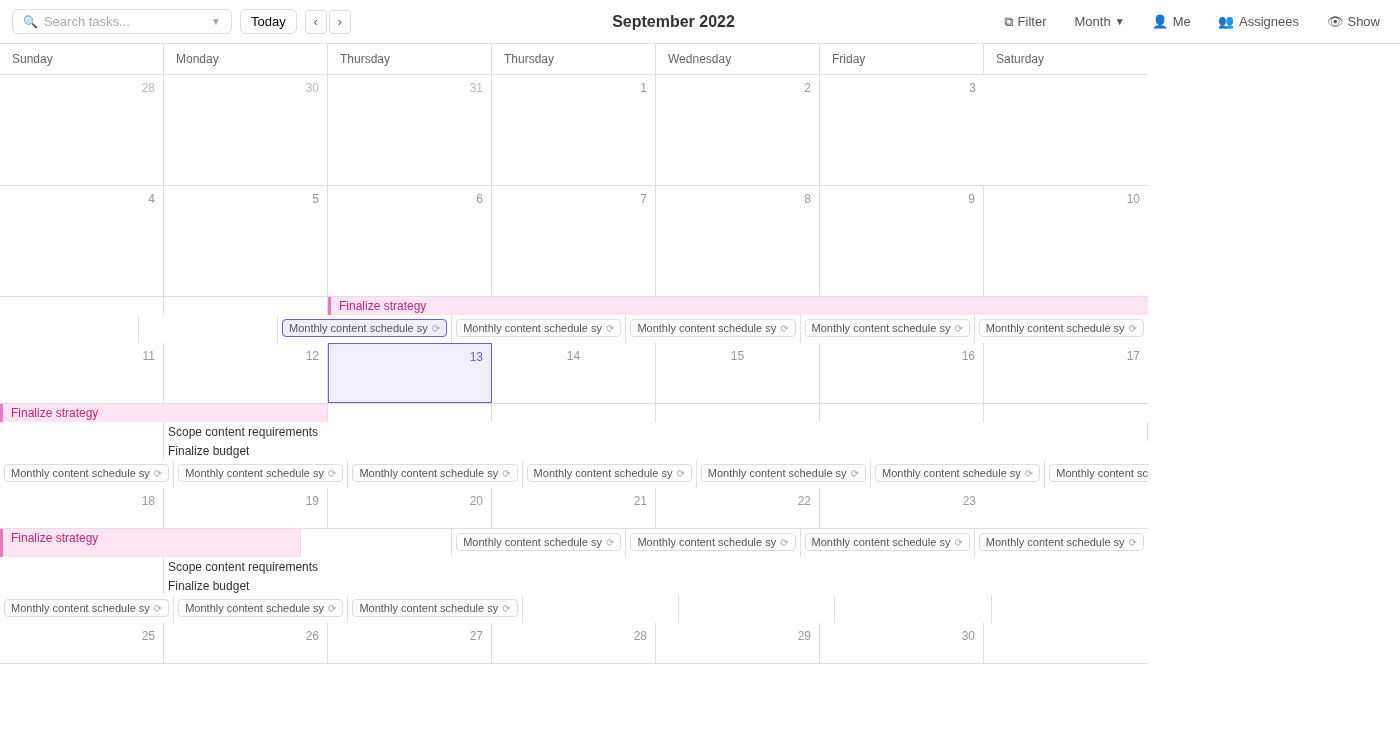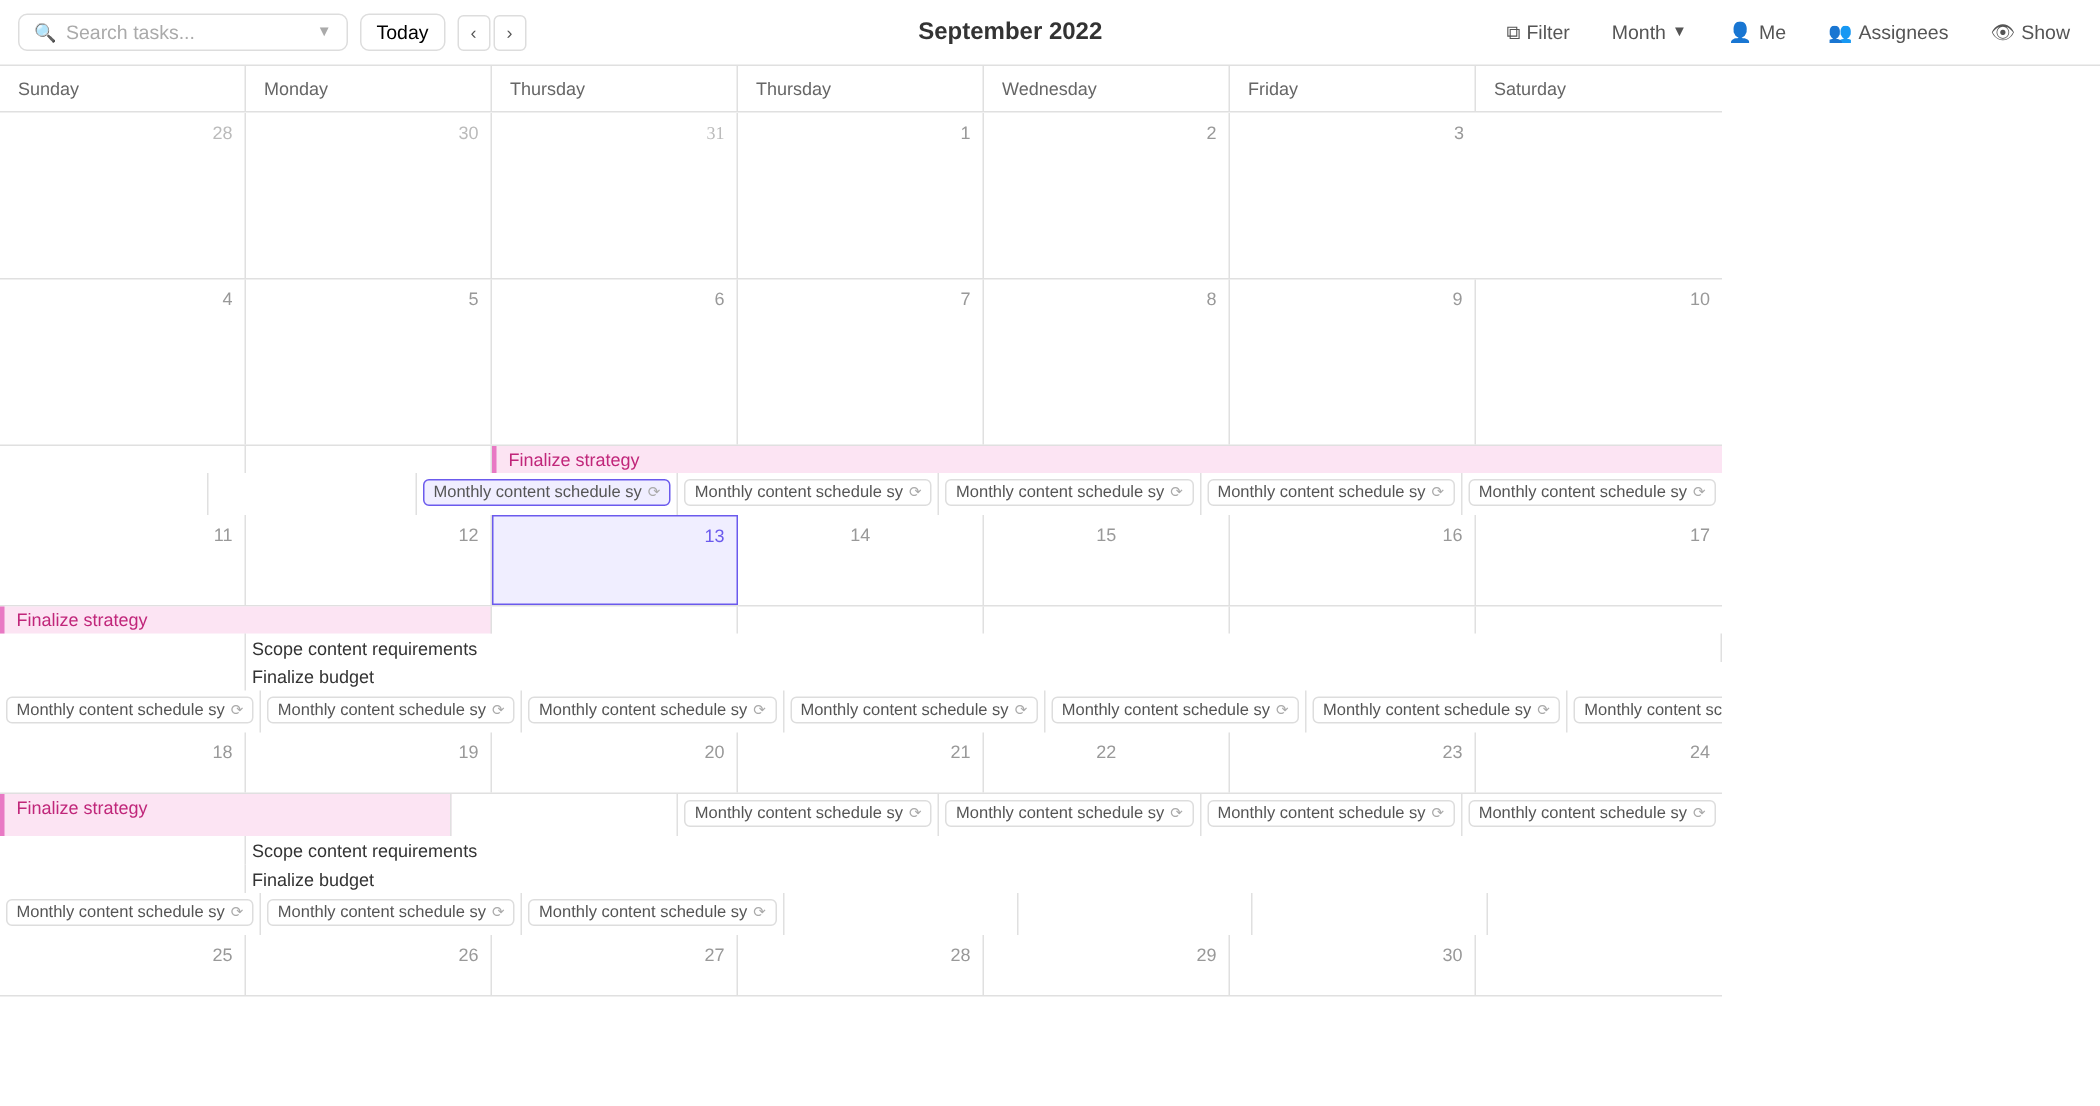--- a/index.html
+++ b/index.html
@@ -149,21 +149,21 @@
   <div class="cal-body">
 
     <div class="week-row-flex">
       <div class="week-cells">
         <div class="week-cell" style="min-height:110px;">
           <div class="day-num" style="color:#bbb;">28</div>
         </div>
         <div class="week-cell" style="min-height:110px;">
           <div class="day-num" style="color:#bbb; text-align:right;">30</div>
         </div>
-        <div class="week-cell" style="min-height:110px;font-family:Liberation Serif, serif;">
+        <div class="week-cell" style="min-height:110px;">
           <div class="day-num" style="color:#bbb; text-align:right;">31</div>
         </div>
         <div class="week-cell" style="min-height:110px;">
           <div class="day-num" style="text-align:right;">1</div>
         </div>
         <div class="week-cell" style="min-height:110px;">
           <div class="day-num" style="text-align:right;">2</div>
         </div>
         <div class="week-cell" style="min-height:110px;">
           <div class="day-num" style="text-align:right;">3</div>
@@ -353,27 +353,24 @@
         <div class="week-cell" style="min-height:40px;">
           <div class="day-num" style="text-align:right;">19</div>
         </div>
         <div class="week-cell" style="min-height:40px;">
           <div class="day-num" style="text-align:right;">20</div>
         </div>
         <div class="week-cell" style="min-height:40px;">
           <div class="day-num" style="text-align:right;">21</div>
         </div>
         <div class="week-cell" style="min-height:40px;">
-          <div class="day-num" style="text-align:center;">22</div>
+          <div class="day-num" style="text-align:right;">22</div>
         </div>
         <div class="week-cell" style="min-height:40px;">
           <div class="day-num" style="text-align:right;">23</div>
-        </div>
-        <div class="week-cell" style="min-height:40px;">
-          <div class="day-num" style="text-align:right;">24</div>
         </div>
       </div>
     </div>
 
     <div class="week-row-flex">
 
       <div style="display:grid; grid-template-columns: repeat(7,1fr);">
         <div style="grid-column: span 2; background:#fce4f3; border-left:3px solid #e879c4; padding:2px 8px; font-size:12px; font-weight:500; color:#c0267a; cursor:pointer; border-right:1px solid #e0e0e0;">
           <span>Finalize strategy</span>
         </div>

